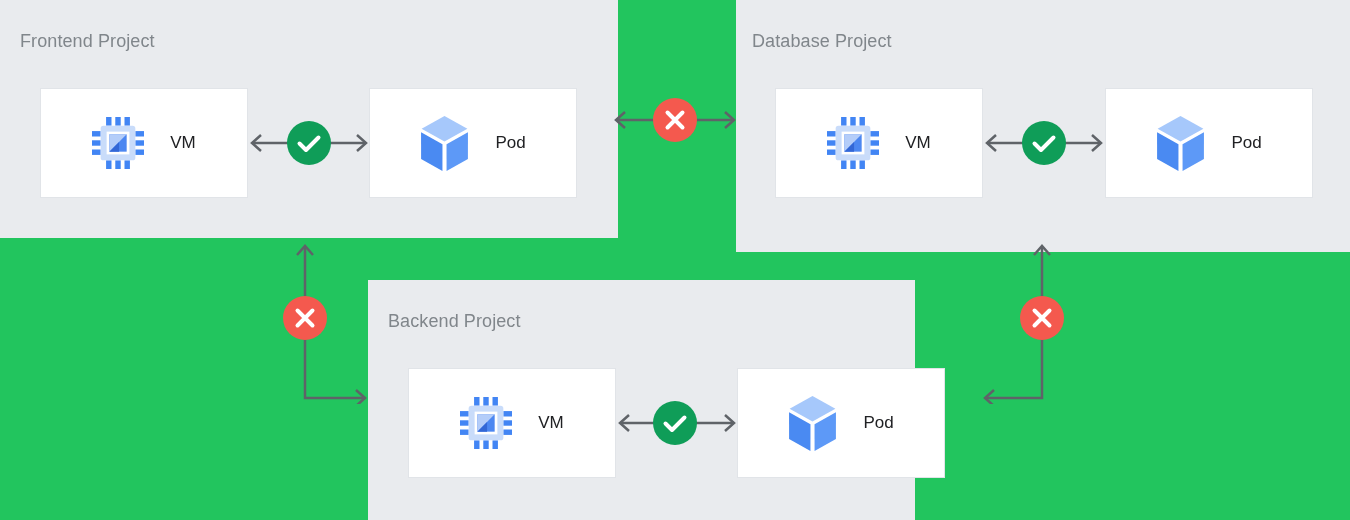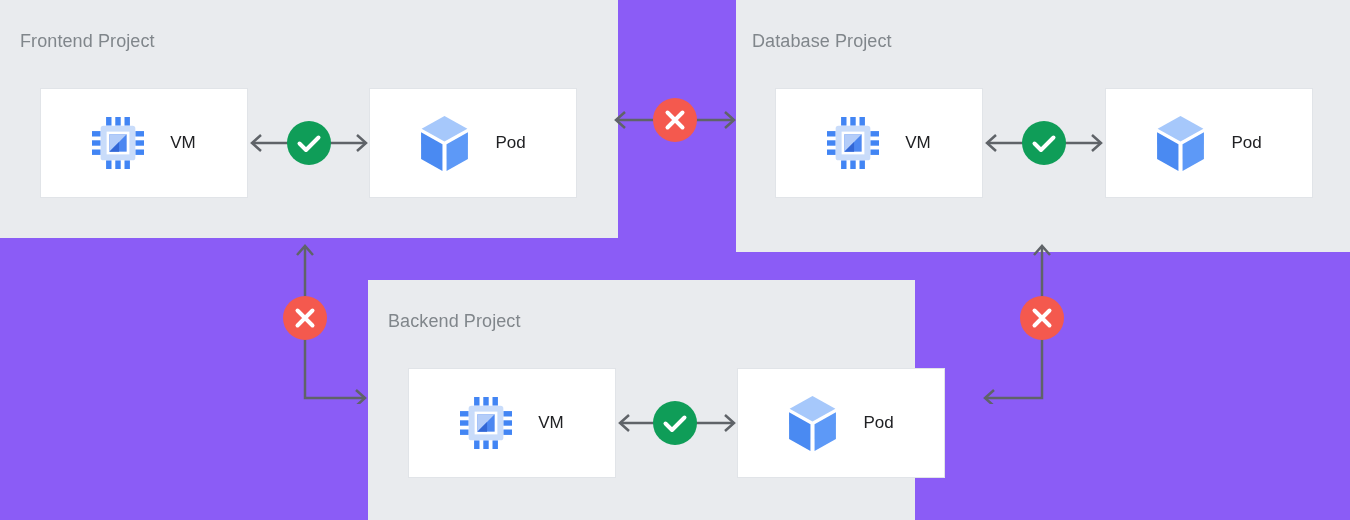--- a/index.html
+++ b/index.html
@@ -1,20 +1,20 @@
 <!DOCTYPE html>
 <html><head>
 <meta charset="utf-8">
 <style>
   html, body { margin: 0; padding: 0; background: #ffffff; }
   .canvas {
     position: relative;
     width: 1350px;
     height: 520px;
-    background: #8b5cf6;
+    background: #22c55e;
     overflow: hidden;
     font-family: "Liberation Sans", sans-serif;
   }
   .project {
     position: absolute;
     background: #e9ebee;
   }
   .project-title {
     position: absolute;
     left: 20px;

